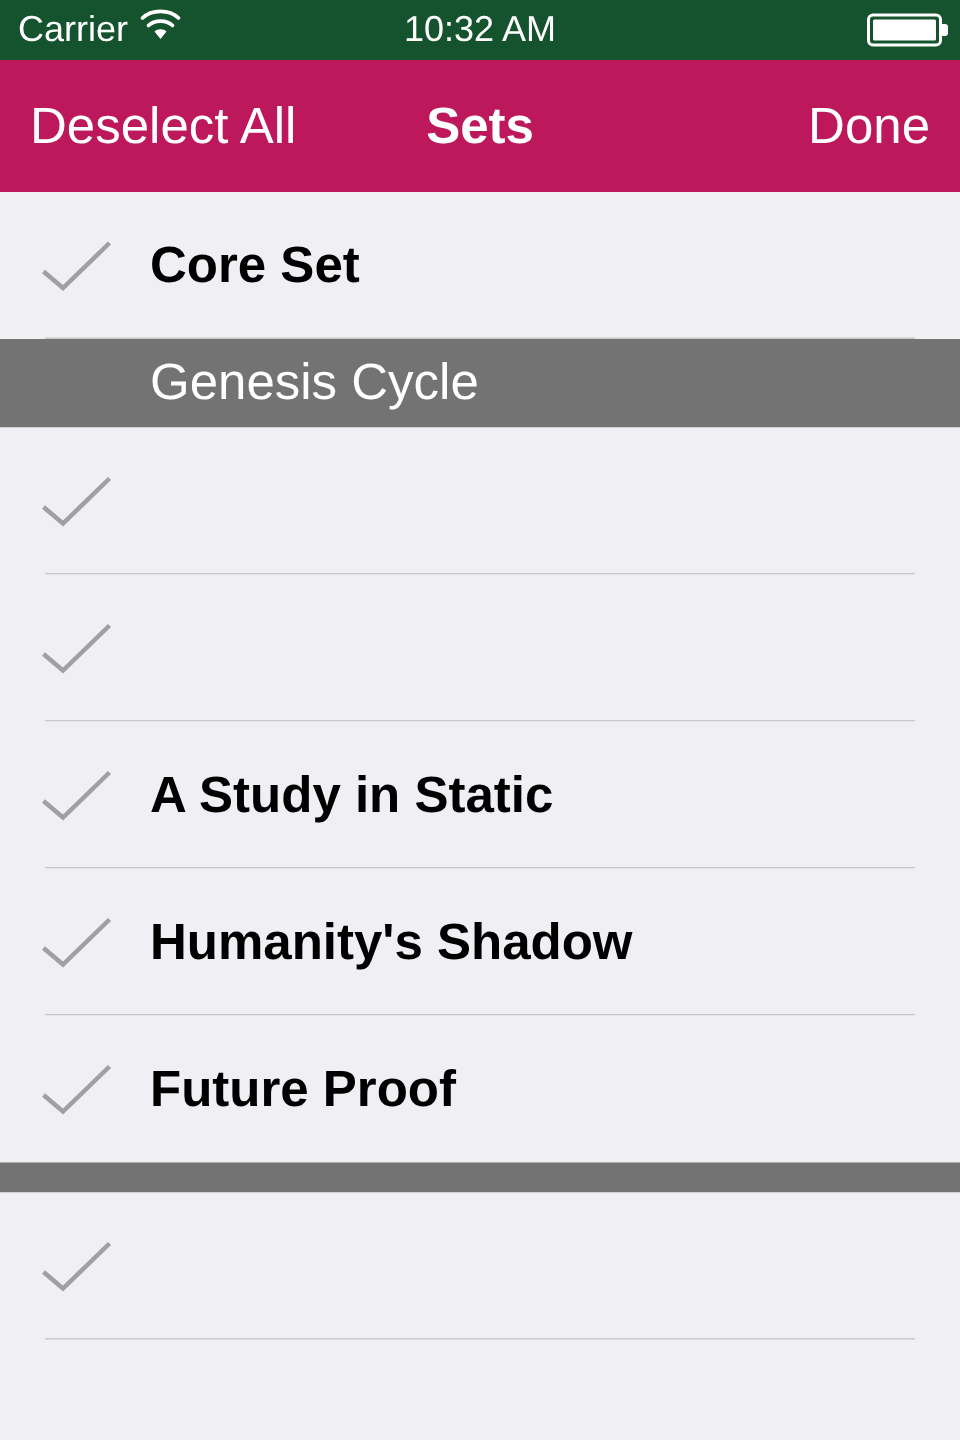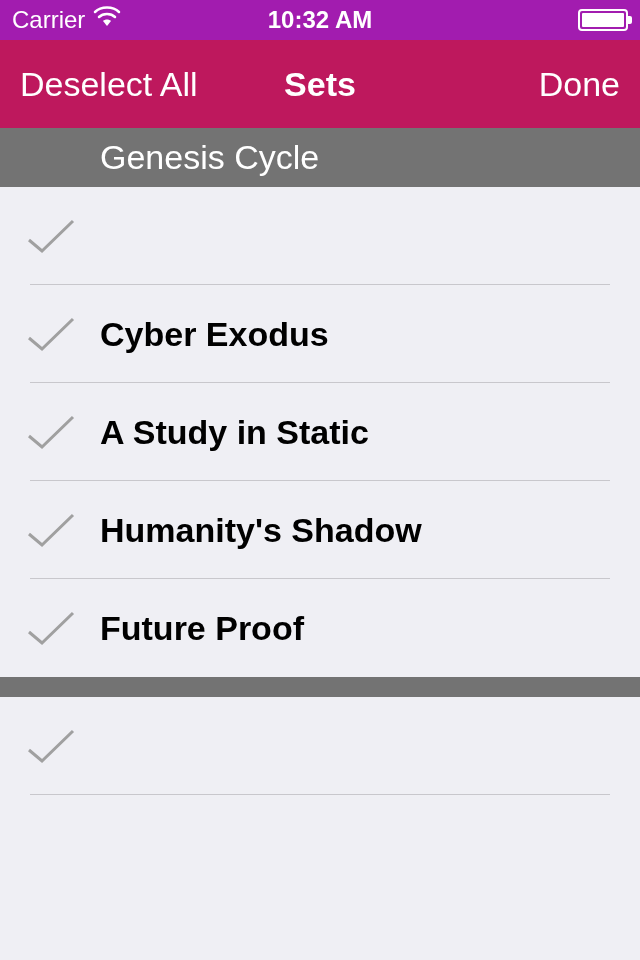--- a/index.html
+++ b/index.html
@@ -6,35 +6,35 @@
     body {
       width: 640px;
       height: 960px;
       font-family: -apple-system, "Helvetica Neue", Helvetica, Arial, sans-serif;
       background: #efeff4;
       overflow: hidden;
       position: relative;
     }
     .status-bar {
       height: 40px;
-      background: #a21caf;
+      background: #14532d;
       color: #fff;
       display: flex;
       align-items: center;
       padding: 0 12px;
       font-size: 24px;
       position: relative;
       gap: 44px;
     }
     .status-left { display: flex; align-items: center; gap: 8px; }
     .status-center {
       position: absolute;
       left: 50%;
       transform: translateX(-50%);
-      font-weight: 700;
+      font-weight: 400;
     }
     .status-right {
       margin-left: auto;
       display: flex;
       align-items: center;
     }
     .wifi-icon { display: inline-block; }
     .battery {
       width: 50px;
       height: 22px;
@@ -152,41 +152,48 @@
 </div>
 
 <div class="nav-bar">
   <div class="nav-left">Deselect All</div>
   <div class="nav-title">Sets</div>
   <div class="nav-right">Done</div>
 </div>
 
 <div class="list">
 
+  <div class="row item">
+    <span class="check">
+      <svg width="50" height="36" viewBox="0 0 50 36">
+          <polyline points="3,22 16,33 47,3" stroke="#a0a0a0" stroke-width="3" fill="none"></polyline>
+        </svg>
+    </span>
+    <span class="label">Core Set</span>
+  </div>
 
   <div class="row header">
     <span>Genesis Cycle</span>
   </div>
 
   <div class="row item">
     <span class="check">
       <svg width="50" height="36" viewBox="0 0 50 36">
           <polyline points="3,22 16,33 47,3" stroke="#a0a0a0" stroke-width="3" fill="none"></polyline>
         </svg>
     </span>
   </div>
 
 
   <div class="row item">
     <span class="check">
       <svg width="50" height="36" viewBox="0 0 50 36">
           <polyline points="3,22 16,33 47,3" stroke="#a0a0a0" stroke-width="3" fill="none"></polyline>
         </svg>
     </span>
-    <span class="label">Cyber Exodus</span>
   </div>
 
   <div class="row item">
     <span class="check">
       <svg width="50" height="36" viewBox="0 0 50 36">
           <polyline points="3,22 16,33 47,3" stroke="#a0a0a0" stroke-width="3" fill="none"></polyline>
         </svg>
     </span>
     <span class="label">A Study in Static</span>
   </div>

